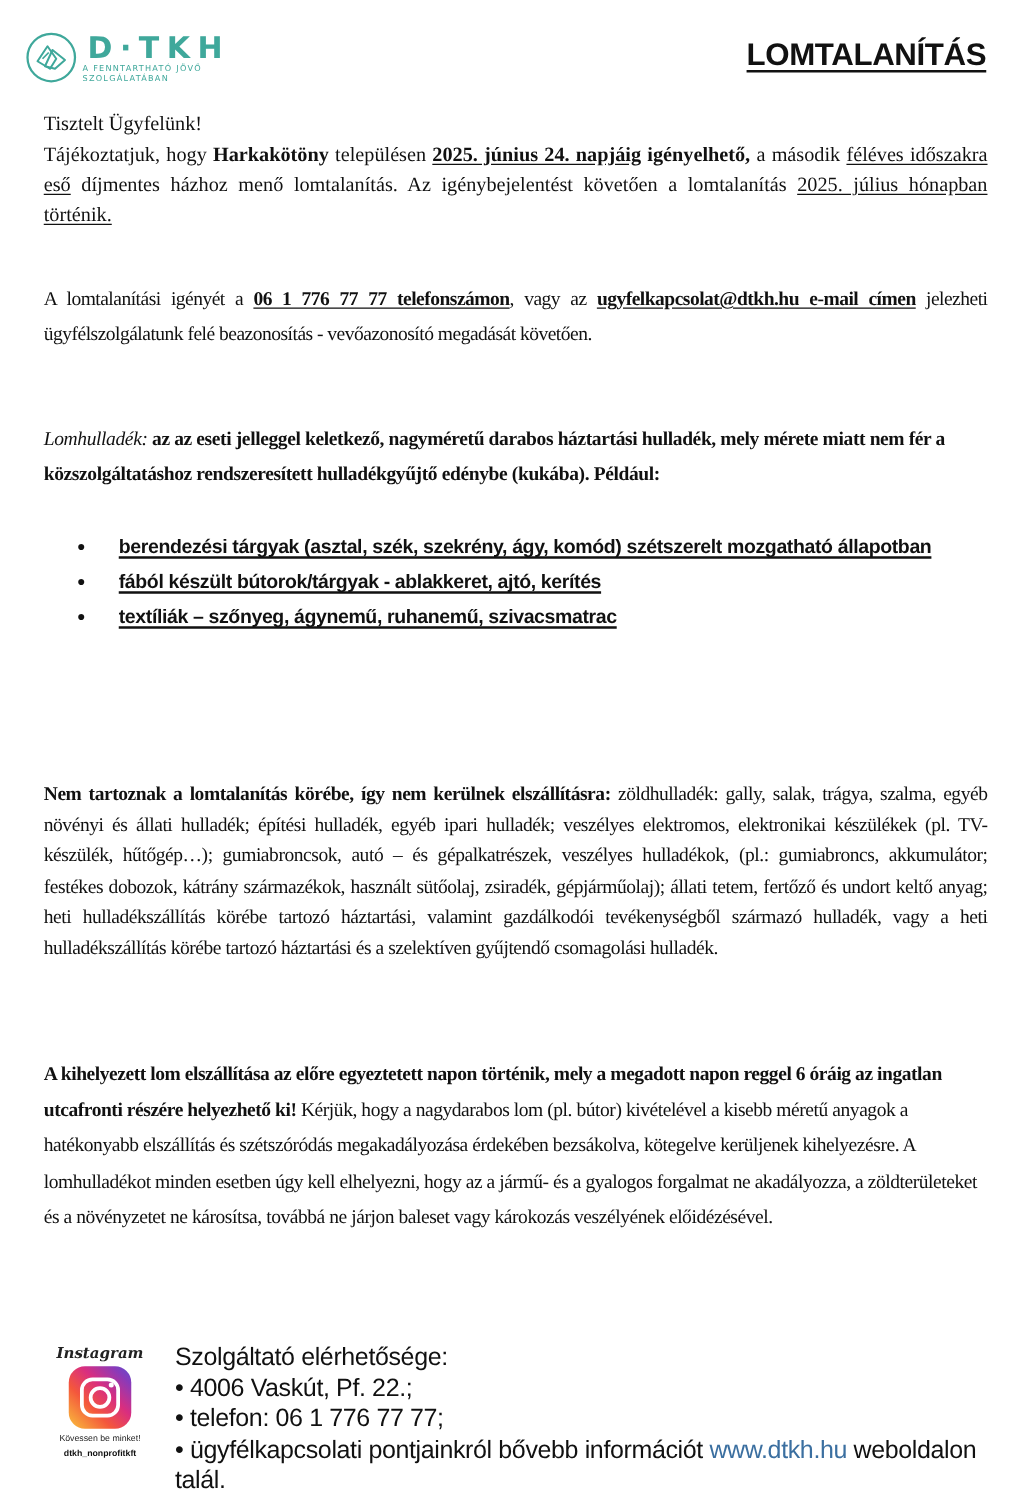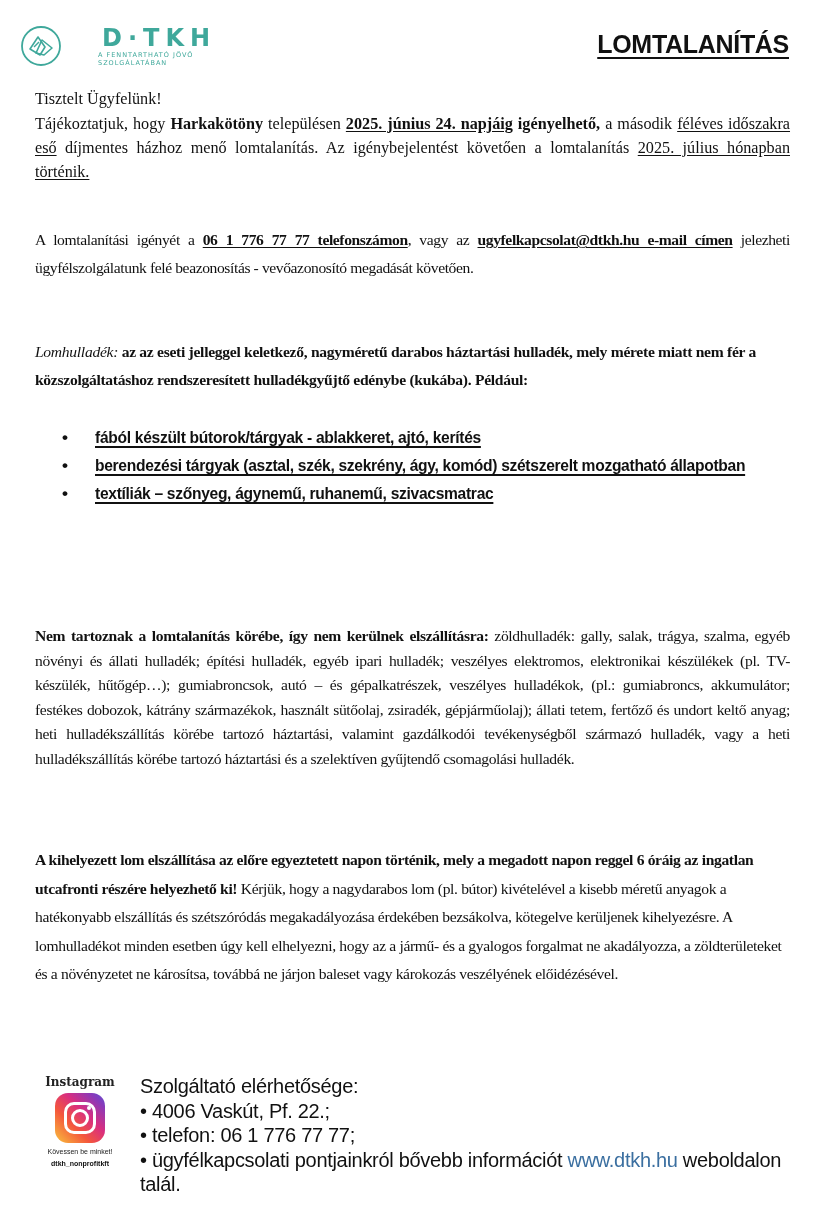--- a/index.html
+++ b/index.html
@@ -6,21 +6,21 @@
   html, body { width: 816px; height: 1206px; background: #ffffff; }
   body {
     font-family: "Liberation Sans", sans-serif;
     color: #111111;
     position: relative;
     overflow: hidden;
   }
   .page { position: absolute; left: 0; top: 0; width: 816px; height: 1206px; }
 
   
-  .logo { position: absolute; left: 20px; top: 25px; display: flex; align-items: center; gap: 32px; }
+  .logo { position: absolute; left: 20px; top: 25px; display: flex; align-items: center; }
   .logo-mark { width: 42px; height: 42px; }
   .logo-text { margin-left: 8px; color: #3fa89b; }
   .logo-name {
     font-family: "DejaVu Sans", sans-serif;
     font-size: 24px; font-weight: bold; letter-spacing: 6px; line-height: 26px;
   }
   .logo-tag {
     font-family: "DejaVu Sans", sans-serif;
     font-size: 6.5px; letter-spacing: 1px; line-height: 8px;
     margin-left: -4px;
@@ -54,21 +54,21 @@
     content: "•"; position: absolute; left: 0; top: 0; font-size: 17px;
   }
   .bullets li span { text-decoration: underline; text-underline-offset: 3px; text-decoration-thickness: 1.5px; }
 
   .p4 { top: 624px; font-size: 15.6px; line-height: 24.6px; letter-spacing: -0.35px; }
   .p5 { top: 846px; font-size: 15.6px; line-height: 28.5px; letter-spacing: -0.35px; width: 760px; }
 
   
   .insta { position: absolute; left: 40px; top: 1075px; width: 80px; text-align: center; }
   .insta-word {
-    font-family: "DejaVu Serif", serif; font-size: 12px;
+    font-family: "DejaVu Serif", serif; font-style: italic; font-size: 12px;
     color: #222; font-weight: bold;
   }
   .insta-icon {
     width: 50px; height: 50px; margin: 4px auto 4px; border-radius: 13px;
     background: linear-gradient(45deg, #f9c23c 0%, #f4573c 35%, #d92e7f 60%, #8a3ab9 85%, #5b4fd1 100%);
     position: relative;
   }
   .insta-icon .ring {
     position: absolute; left: 9px; top: 9px; width: 32px; height: 32px;
     border: 3.5px solid #fff; border-radius: 10px;
@@ -117,22 +117,22 @@
 
   <div class="text p2 justify">
     <span>A lomtalanítási igényét a </span><span class="b u">06 1 776 77 77 telefonszámon</span><span>, vagy az </span><span class="b u">ugyfelkapcsolat@dtkh.hu e-mail címen</span><span> jelezheti ügyfélszolgálatunk felé beazonosítás - vevőazonosító megadását követően.</span>
   </div>
 
   <div class="text p3">
     <span class="i">Lomhulladék:</span><span class="b"> az az eseti jelleggel keletkező, nagyméretű darabos háztartási hulladék, mely mérete miatt nem fér a közszolgáltatáshoz rendszeresített hulladékgyűjtő edénybe (kukába). Például:</span>
   </div>
 
   <ul class="bullets">
+    <li><span>berendezési tárgyak (asztal, szék, szekrény, ágy, komód) szétszerelt mozgatható állapotban</span></li>
     <li><span>fából készült bútorok/tárgyak - ablakkeret, ajtó, kerítés</span></li>
-    <li><span>berendezési tárgyak (asztal, szék, szekrény, ágy, komód) szétszerelt mozgatható állapotban</span></li>
     <li><span>textíliák – szőnyeg, ágynemű, ruhanemű, szivacsmatrac</span></li>
   </ul>
 
   <div class="text p4 justify">
     <span class="b">Nem tartoznak a lomtalanítás körébe, így nem kerülnek elszállításra:</span><span> zöldhulladék: gally, salak, trágya, szalma, egyéb növényi és állati hulladék; építési hulladék, egyéb ipari hulladék; veszélyes elektromos, elektronikai készülékek (pl. TV-készülék, hűtőgép…); gumiabroncsok, autó – és gépalkatrészek, veszélyes hulladékok, (pl.: gumiabroncs, akkumulátor; festékes dobozok, kátrány származékok, használt sütőolaj, zsiradék, gépjárműolaj); állati tetem, fertőző és undort keltő anyag; heti hulladékszállítás körébe tartozó háztartási, valamint gazdálkodói tevékenységből származó hulladék, vagy a heti hulladékszállítás körébe tartozó háztartási és a szelektíven gyűjtendő csomagolási hulladék.</span>
   </div>
 
   <div class="text p5">
     <span class="b">A kihelyezett lom elszállítása az előre egyeztetett napon történik, mely a megadott napon reggel 6 óráig az ingatlan utcafronti részére helyezhető ki!</span><span> Kérjük, hogy a nagydarabos lom (pl. bútor) kivételével a kisebb méretű anyagok a hatékonyabb elszállítás és szétszóródás megakadályozása érdekében bezsákolva, kötegelve kerüljenek kihelyezésre. A lomhulladékot minden esetben úgy kell elhelyezni, hogy az a jármű- és a gyalogos forgalmat ne akadályozza, a zöldterületeket és a növényzetet ne károsítsa, továbbá ne járjon baleset vagy károkozás veszélyének előidézésével.</span>
   </div>

